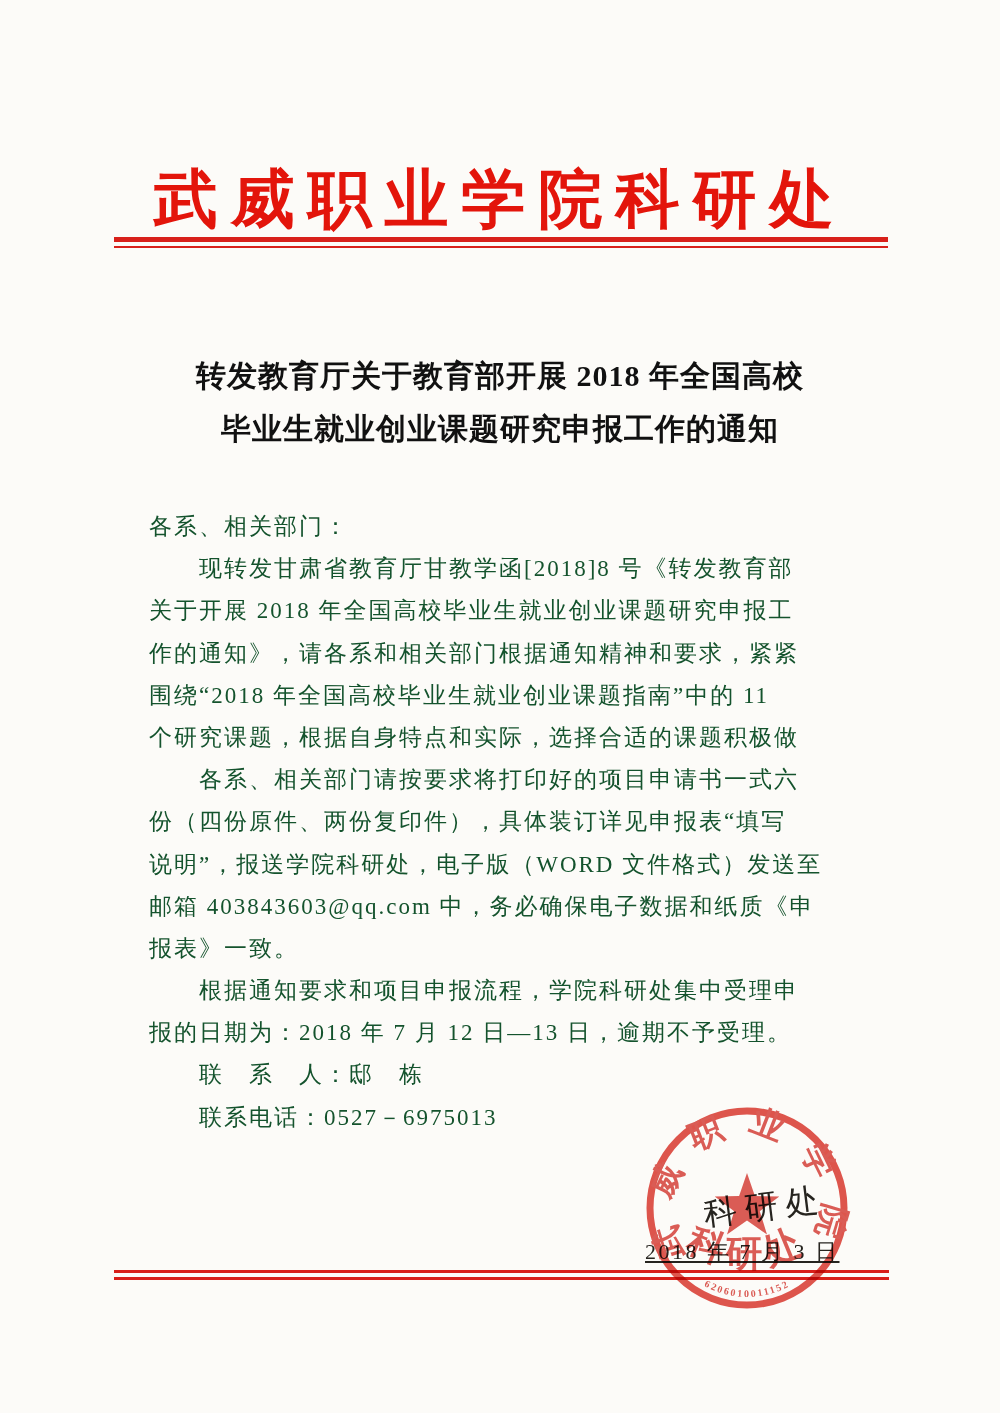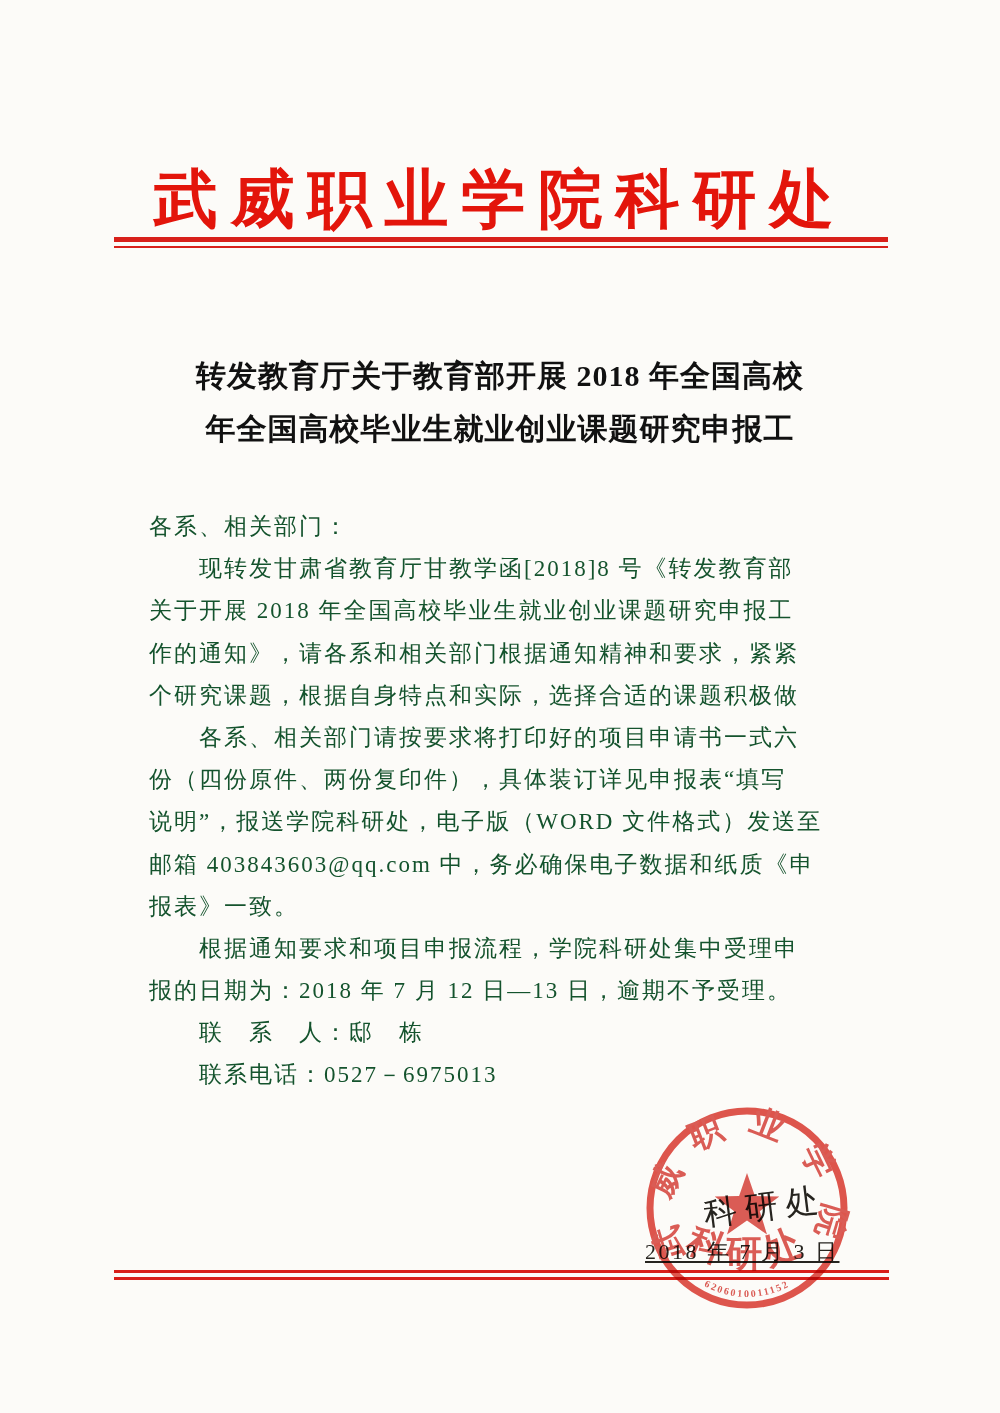--- a/index.html
+++ b/index.html
@@ -51,28 +51,29 @@
 <div class="paper">
 
   <div class="org-title">武威职业学院科研处</div>
 
   <div class="rule-thick"></div>
   <div class="rule-thin"></div>
 
 
   <div class="doc-title">
     <div>转发教育厅关于教育部开展 2018 年全国高校</div>
-    <div>年全国高校毕业生就业创业课题研究申报工</div>
+    <div>毕业生就业创业课题研究申报工作的通知</div>
   </div>
 
   <div class="body-block">
       <div class="body-line">各系、相关部门：</div>
       <div class="body-line">　　现转发甘肃省教育厅甘教学函[2018]8 号《转发教育部</div>
       <div class="body-line">关于开展 2018 年全国高校毕业生就业创业课题研究申报工</div>
       <div class="body-line">作的通知》，请各系和相关部门根据通知精神和要求，紧紧</div>
+      <div class="body-line">围绕“2018 年全国高校毕业生就业创业课题指南”中的 11</div>
       <div class="body-line">个研究课题，根据自身特点和实际，选择合适的课题积极做</div>
       <div class="body-line">　　各系、相关部门请按要求将打印好的项目申请书一式六</div>
       <div class="body-line">份（四份原件、两份复印件），具体装订详见申报表“填写</div>
       <div class="body-line">说明”，报送学院科研处，电子版（WORD 文件格式）发送至</div>
       <div class="body-line">邮箱 403843603@qq.com 中，务必确保电子数据和纸质《申</div>
       <div class="body-line">报表》一致。</div>
       <div class="body-line">　　根据通知要求和项目申报流程，学院科研处集中受理申</div>
       <div class="body-line">报的日期为：2018 年 7 月 12 日—13 日，逾期不予受理。</div>
       <div class="body-line">　　联　系　人：邸　栋</div>
       <div class="body-line">　　联系电话：0527－6975013</div>

